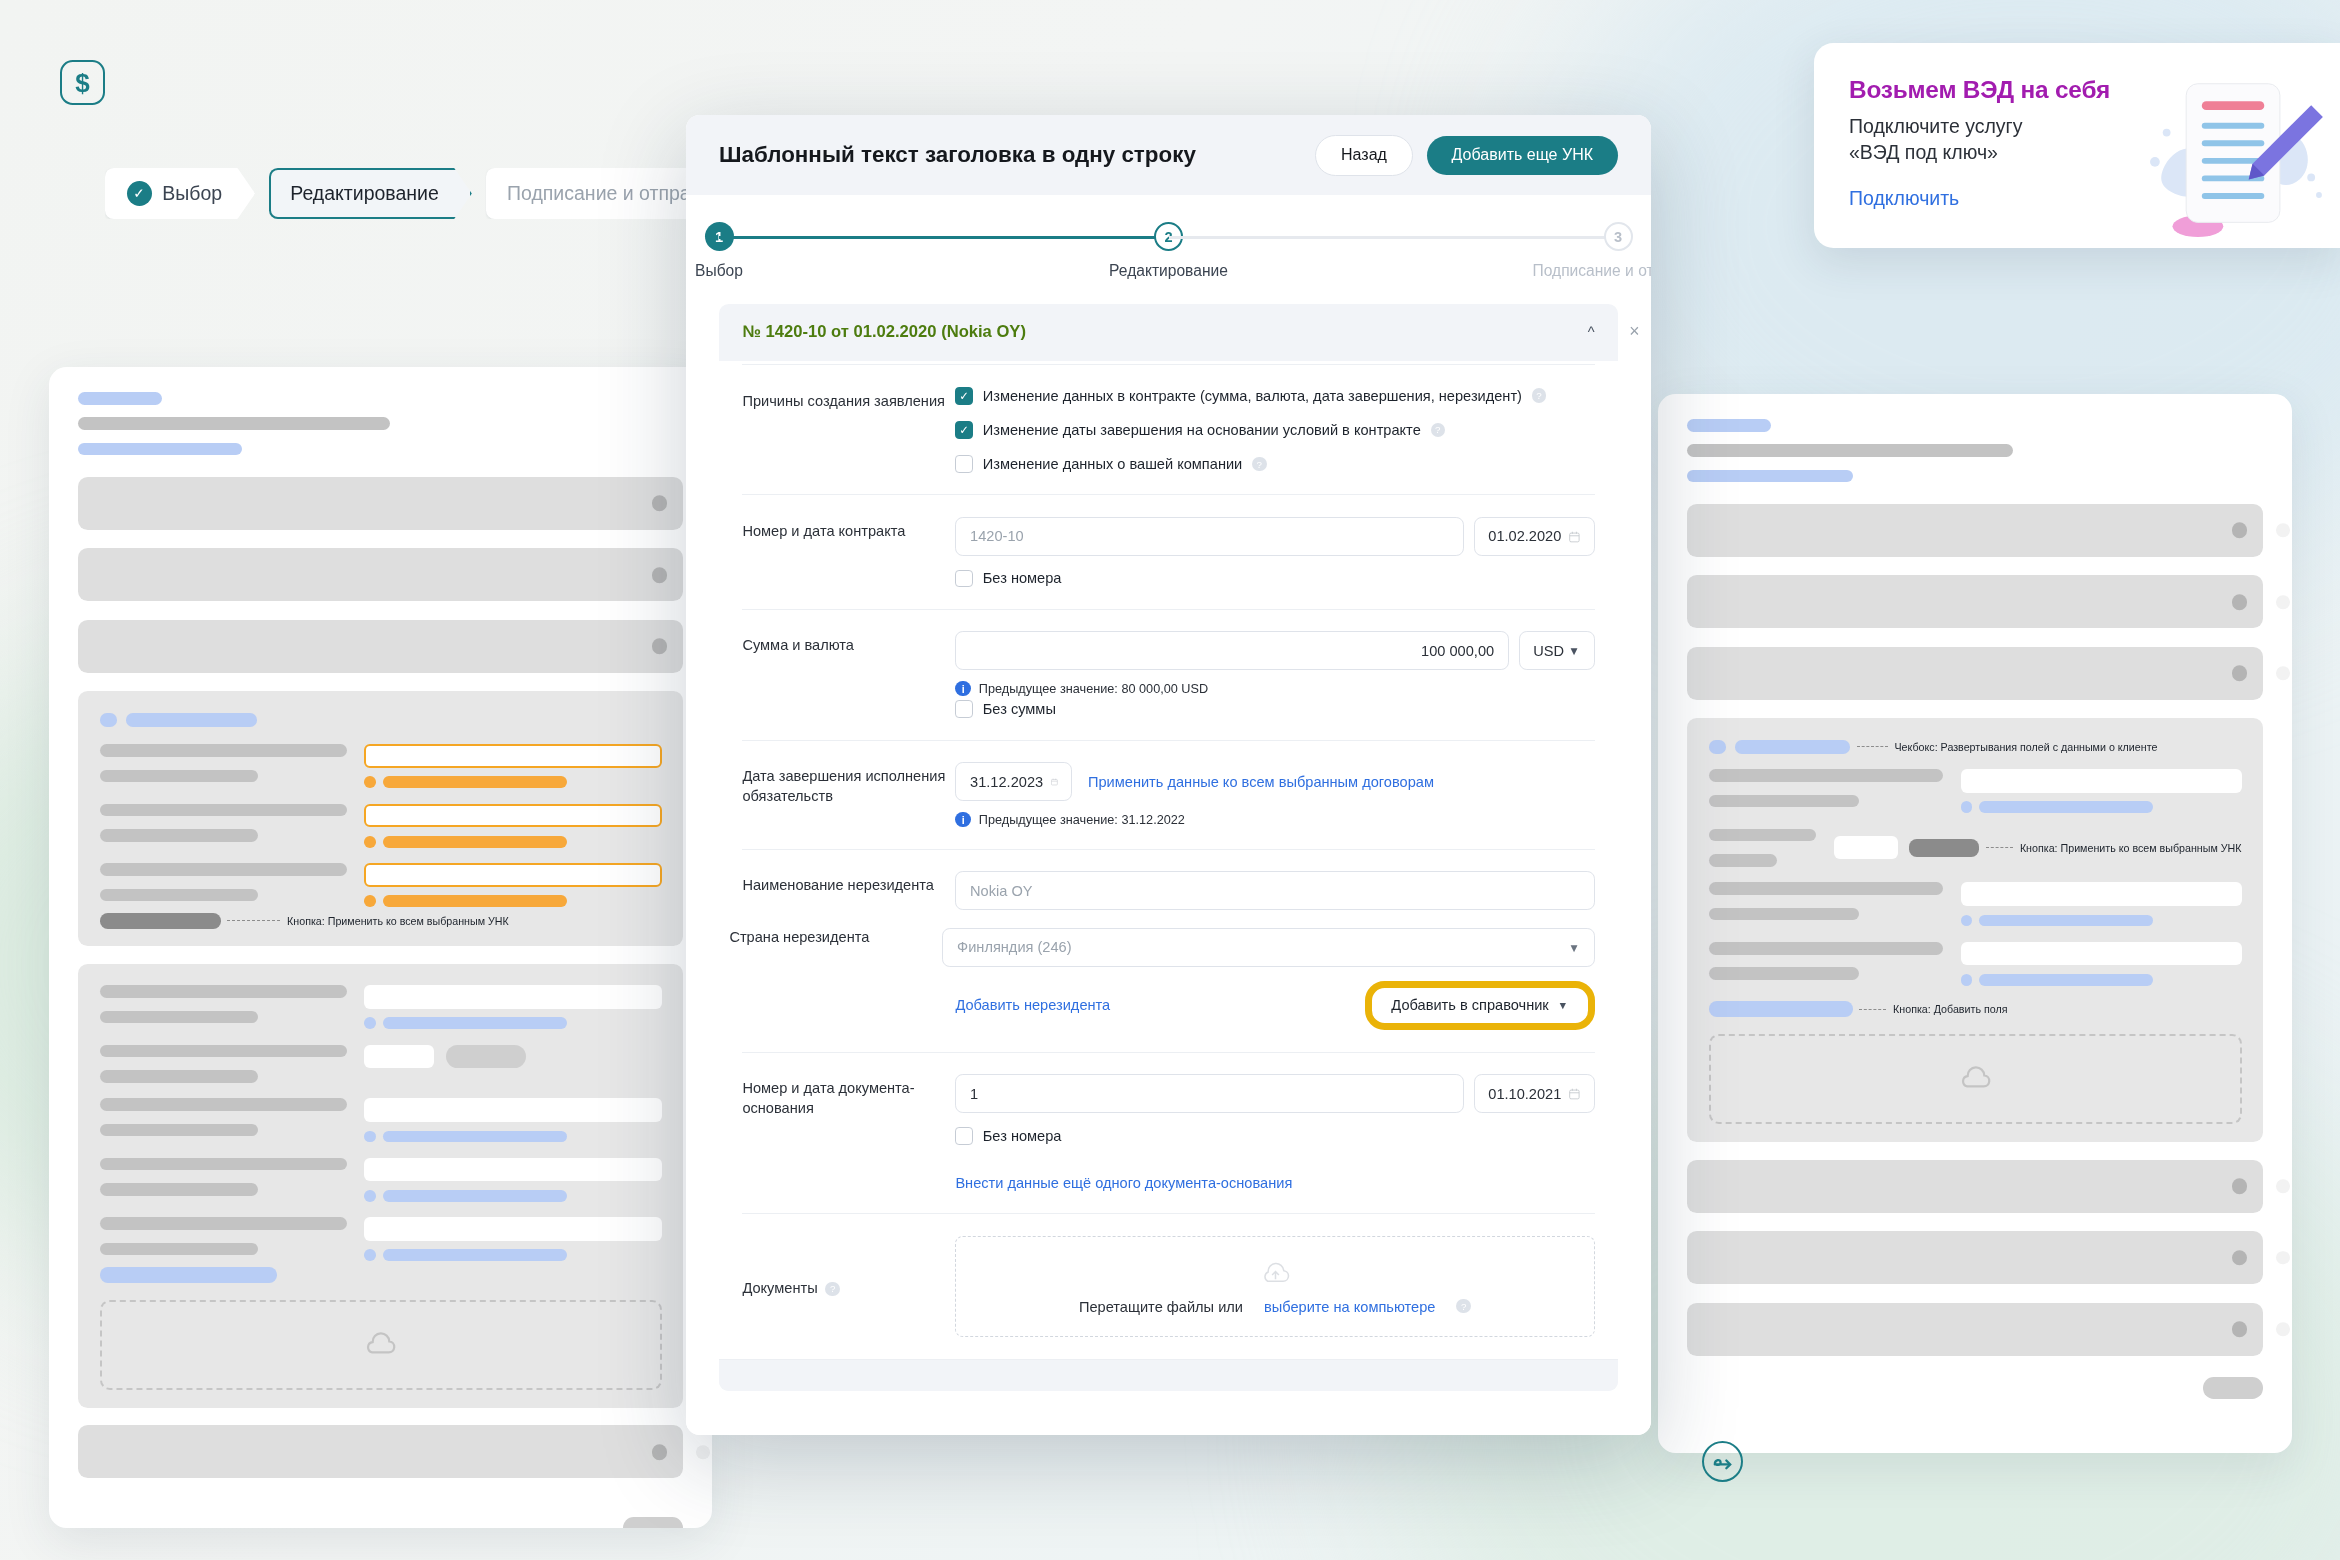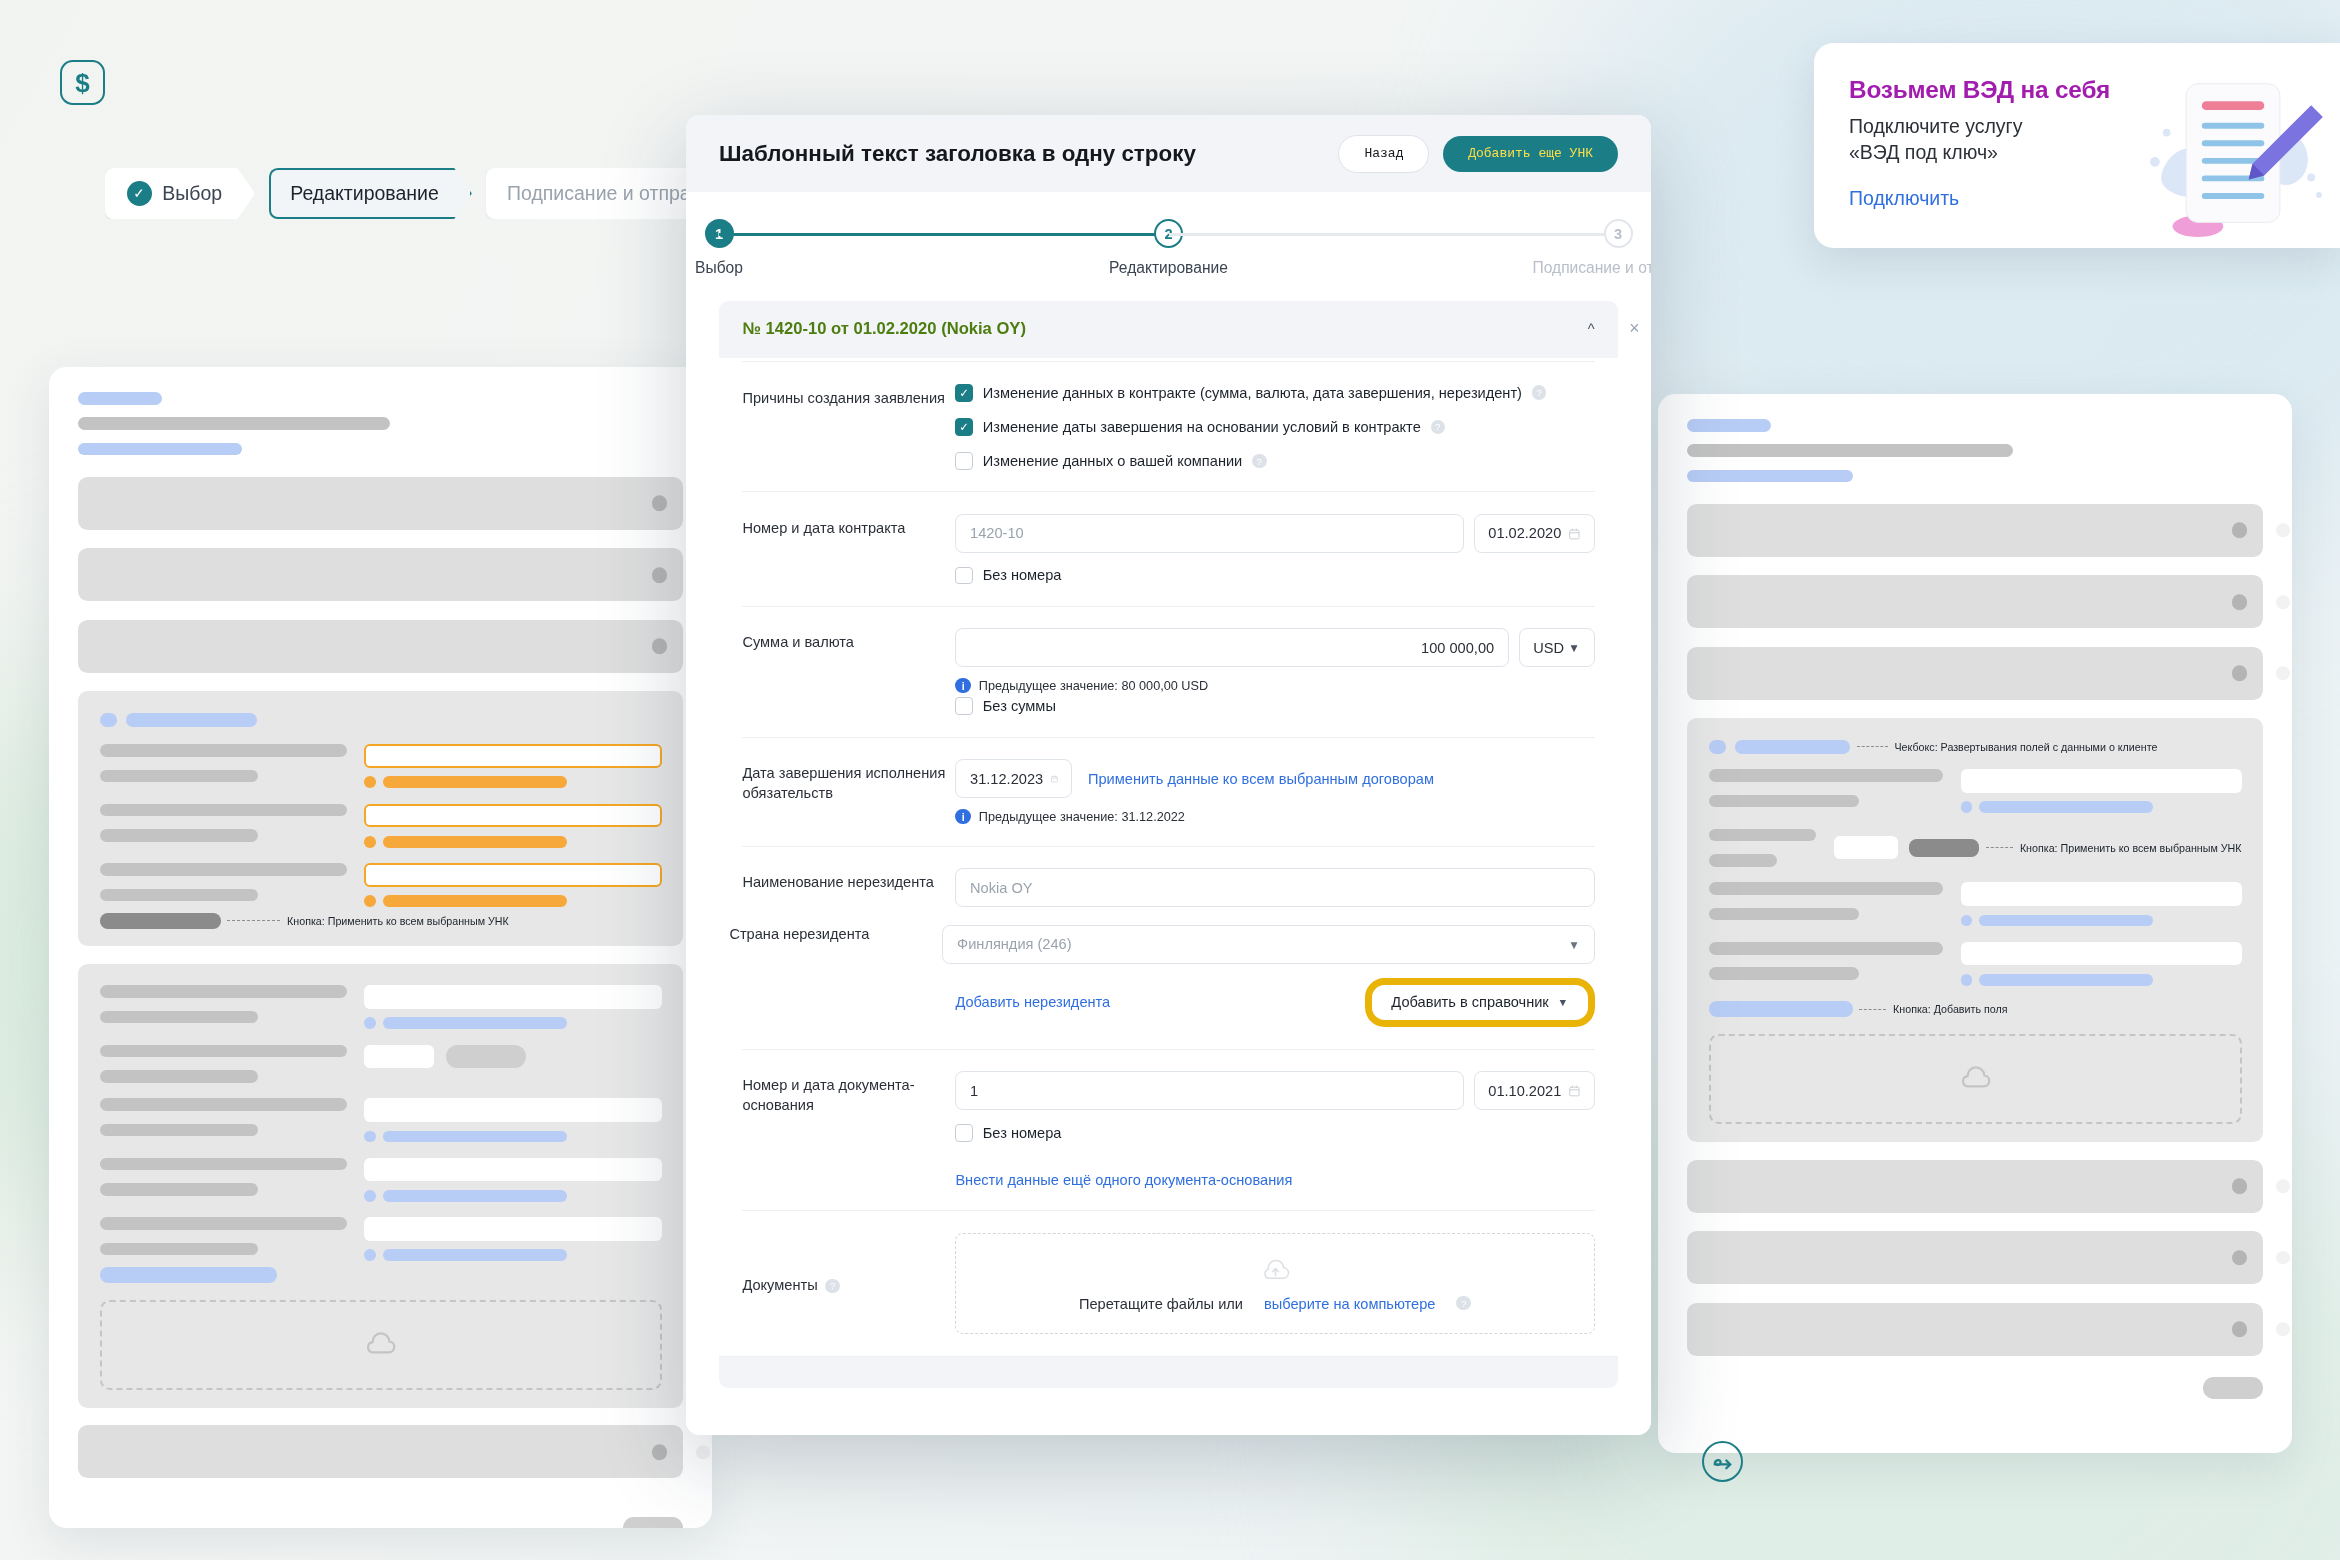--- a/index.html
+++ b/index.html
@@ -117,25 +117,25 @@
     box-shadow: 0 25px 88px rgba(25,45,70,.22);
     display: flex; flex-direction: column; overflow: hidden;
   }
   .m-head {
     background: #f2f4f8; padding: 19.5px 33px; display: flex;
     align-items: center; justify-content: space-between; flex: 0 0 auto;
   }
   .m-title { font-size: 22.4px; font-weight: 700; color: #15181d; }
   .m-actions { display: flex; gap: 13.7px; align-items: center; }
   .btn {
-    border: none; cursor: pointer; font-family: Liberation Mono, monospace;
-    border-radius: 21.5px; font-size: 13px; padding: 10.7px 25px;
+    border: none; cursor: pointer; font-family: Liberation Sans, sans-serif;
+    border-radius: 21.5px; font-size: 16px; padding: 10.7px 25px;
   }
   .btn-ghost { background: #fff; color: #15181d; border: 1px solid #dfe3ea; }
-  .btn-primary { background: #1b7d86; color: #fde047; }
+  .btn-primary { background: #1b7d86; color: #ffffff; }
   .m-body { flex: 1; overflow: hidden; padding: 0 33px; background: #fff; }
 
   
   .stepper { display: flex; align-items: flex-start; padding: 27px 0 9.8px; }
   .st { display: flex; flex-direction: column; align-items: center; width: 0; }
   .st .circ {
     width: 29px; height: 29px; border-radius: 50%;
     display: flex; align-items: center; justify-content: center;
     font-size: 14.6px; font-weight: 600;
   }

